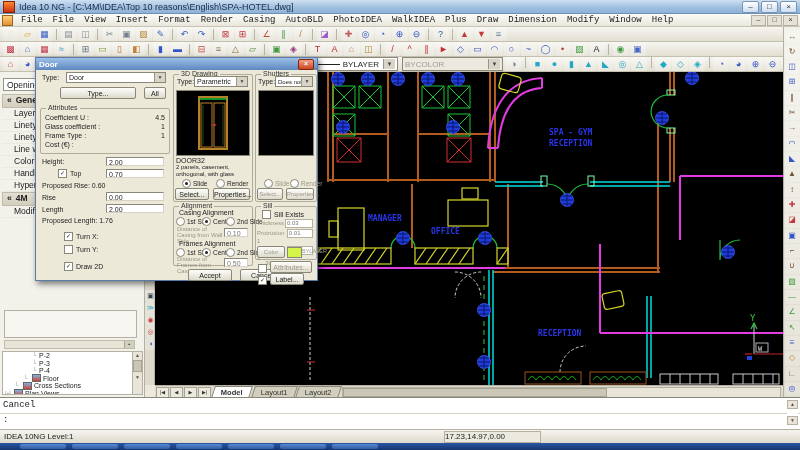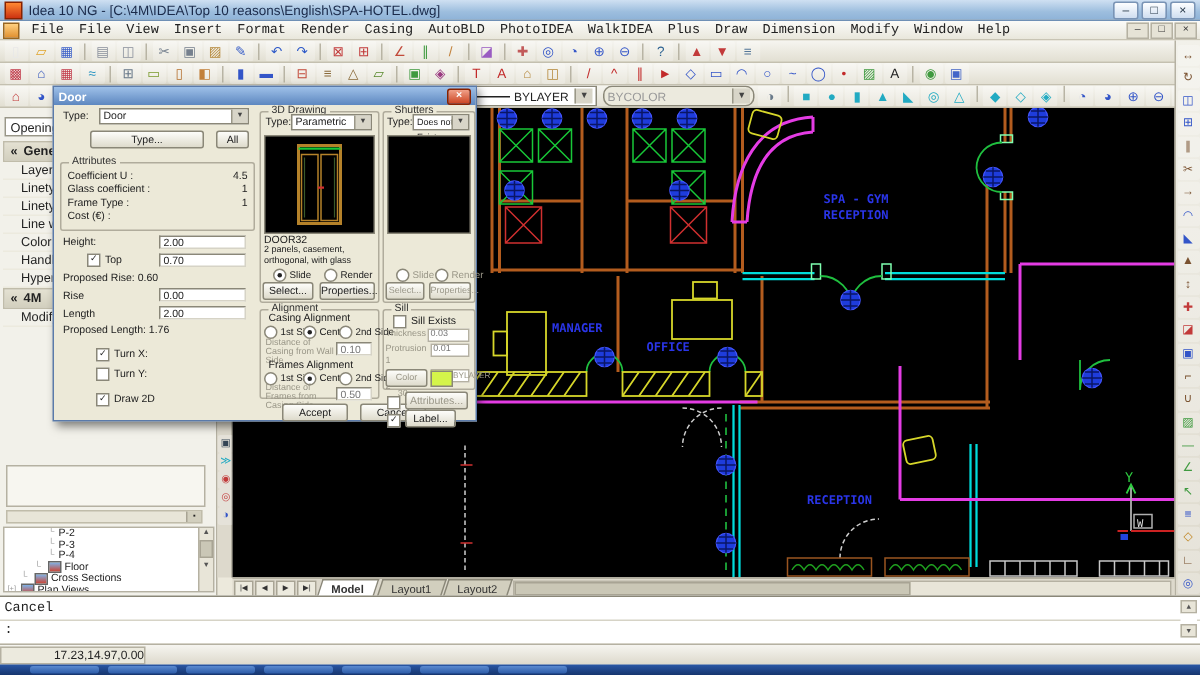--- a/index.html
+++ b/index.html
@@ -15,21 +15,21 @@
   .menu-item{padding:1px 5px;font-size:9px;color:#222;white-space:nowrap;font-family:Liberation Mono, monospace;}
   #childcontrols{margin-left:auto;display:flex;gap:1px;}
   #childcontrols span{width:13px;height:9px;font-size:7px;line-height:8px;text-align:center;background:#e6e3d6;border:1px solid #b5b1a2;color:#333;}
   .toolbar{position:absolute;left:0;width:800px;height:15px;background:linear-gradient(#f6f5f0,#e2dfd2);border-bottom:1px solid #c4c0b0;display:flex;align-items:center;padding:0 2px;box-sizing:border-box;overflow:hidden;}
   #tb1{top:27px;}#tb2{top:42px;}#tb3{top:57px;}
   .tbi{display:inline-block;width:14px;height:12px;line-height:12px;text-align:center;font-size:9px;border:1px solid transparent;border-radius:2px;background:rgba(255,255,255,.25);margin:0 0.5px;}
   .tsep{display:inline-block;width:1px;height:11px;background:#b8b4a4;margin:0 3px;}
   .ltdd{display:flex;align-items:center;height:12px;border:1px solid #8a8778;background:#fff;font-size:8px;padding:0 2px;margin:0 2px;}
   .ltdd .line{display:inline-block;width:38px;height:1px;background:#222;margin-right:3px;}
   .ltdd .arrow{margin-left:4px;width:11px;height:10px;background:#d8d5c8;border-left:1px solid #9a9788;font-size:6px;line-height:10px;text-align:center;color:#444;}
-  .ltdd.dis{background:#eceade;color:#999;border-radius:6px;}
+  .ltdd.dis{background:#eceade;color:#999;}
   
   #leftpanel{position:absolute;left:0;top:72px;width:145px;height:325px;background:#f2f1ea;border-right:1px solid #b5b1a2;box-sizing:border-box;}
   #openingbox{position:absolute;left:3px;top:6px;width:62px;height:13px;border:1px solid #9a9788;background:#fff;font-size:8.5px;line-height:12px;padding-left:3px;box-sizing:border-box;}
   .prop-section{height:12px;background:linear-gradient(#e4e1d2,#d2cfbe);border:1px solid #c0bcaa;font-weight:bold;font-size:8.5px;line-height:11px;padding-left:4px;display:flex;gap:4px;}
   .prop-item{height:11px;font-size:8.5px;line-height:11px;padding-left:12px;border-bottom:1px solid #eceade;}
   #prop-list{position:absolute;left:2px;top:22px;width:140px;}
   #panel-innerbox{position:absolute;left:4px;top:238px;width:131px;height:26px;border:1px solid #b5b1a2;background:#f7f6f0;}
   #panel-hscroll{position:absolute;left:4px;top:268px;width:131px;height:9px;background:#e8e5d8;border:1px solid #c0bcaa;box-sizing:border-box;}
   #panel-hscroll .box{position:absolute;right:0;top:0;width:9px;height:7px;background:#d2cfbe;border-left:1px solid #a8a494;font-size:5px;text-align:center;line-height:7px;}
   #treewrap{position:absolute;left:2px;top:279px;width:141px;height:44px;background:#fff;border:1px solid #b5b1a2;box-sizing:border-box;overflow:hidden;}
@@ -55,21 +55,21 @@
   #tabscroll{flex:1;height:9px;background:#e8e5d8;border:1px solid #b5b1a2;margin:0 2px;}
   #tabscroll .thumb{width:60%;height:7px;background:#cac7b6;border:1px solid #a8a494;}
   
   #cmd{position:absolute;left:0;top:397px;width:800px;height:32px;background:#fff;border-top:1px solid #8a8778;box-sizing:border-box;font-family:"Liberation Mono",monospace;font-size:9px;}
   #cmd .l1{height:15px;line-height:14px;padding-left:3px;border-bottom:1px solid #d6d3c6;}
   #cmd .l2{height:14px;line-height:13px;padding-left:3px;}
   #cmdscroll{position:absolute;right:2px;top:2px;width:11px;height:27px;font-size:5px;text-align:center;color:#555;}
   #cmdscroll div{width:11px;height:9px;background:#e8e5d8;border:1px solid #b5b1a2;line-height:8px;box-sizing:border-box;}
   #statusbar{position:absolute;left:0;top:429px;width:800px;height:14px;background:linear-gradient(#f6f5f0,#ddd9cc);border-top:1px solid #b5b1a2;display:flex;align-items:center;font-size:8px;box-sizing:border-box;}
   #statusapp{padding-left:4px;width:440px;}
-  #statuscoords{width:95px;border:1px solid #b5b1a2;background:#eceade;height:10px;line-height:10px;text-align:right;}
+  #statuscoords{width:95px;border:1px solid #b5b1a2;background:#eceade;height:10px;line-height:10px;text-align:left;}
   .toggle{padding:0 3px;height:10px;line-height:10px;border:1px solid #c4c0b0;border-radius:2px;margin-right:1px;color:#9a9788;background:#e8e5d8;font-size:7.5px;}
   .toggle.on{color:#222;font-weight:bold;background:#f2f1ea;}
   #taskbar{position:absolute;left:0;top:443px;width:800px;height:7px;background:linear-gradient(#2a57a5,#16356e);display:flex;align-items:center;gap:6px;padding-left:20px;}
   #taskbar div{width:46px;height:5px;border-radius:2px;background:linear-gradient(#5b8ad0,#2d5ca8);}
   
   #dialog{position:absolute;left:35px;top:57px;width:283px;height:224px;background:#ece9d8;border:1px solid #5a7aaa;box-shadow:2px 3px 6px rgba(0,0,0,.5);z-index:10;box-sizing:border-box;}
   #dlg-title{height:12px;background:linear-gradient(#9ec0e8,#5d87c0);display:flex;align-items:center;padding:0 3px;color:#fff;font-weight:bold;font-size:8px;}
   #dlg-close{margin-left:auto;width:14px;height:9px;background:linear-gradient(#f0a088,#cc4422);border:1px solid #882200;border-radius:2px;color:#fff;font-size:7px;line-height:8px;text-align:center;}
   #dlg-body{position:relative;width:100%;height:212px;font-size:7.5px;}
   .grp{position:absolute;border:1px solid #b0ac9c;border-radius:2px;}
@@ -504,20 +504,21 @@
     <div class="l1">Cancel</div>
     <div class="l2">:</div>
     <div id="cmdscroll">
       <div>▲</div>
       <div style="background:#fff;border:none;height:7px;"></div>
       <div>▼</div>
     </div>
   </div>
 
   <div id="statusbar">
+    <span id="statusapp">IDEA 10NG Level:1</span>
     <span id="statuscoords">17.23,14.97,0.00</span>
   </div>
 
   <div id="taskbar">
     <div></div>
       <div></div>
     <div></div>
       <div></div>
     <div></div>
       <div></div>

